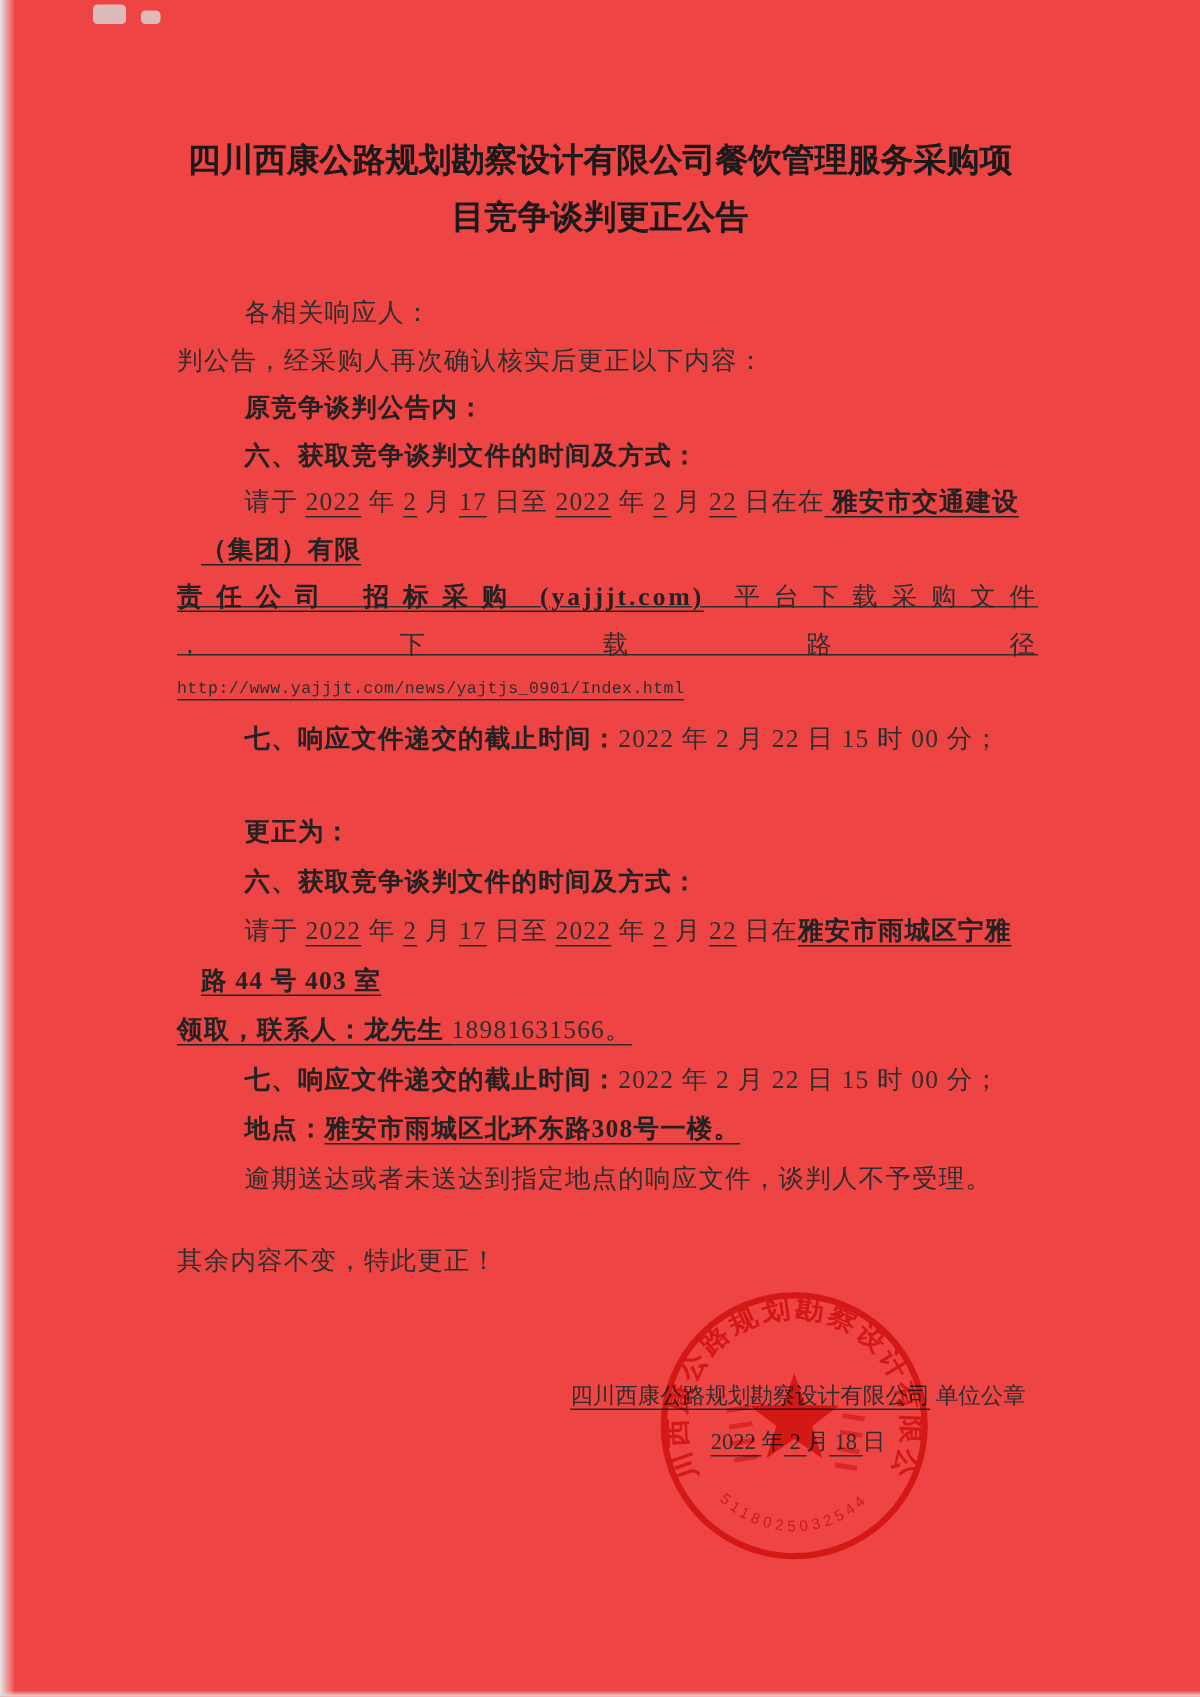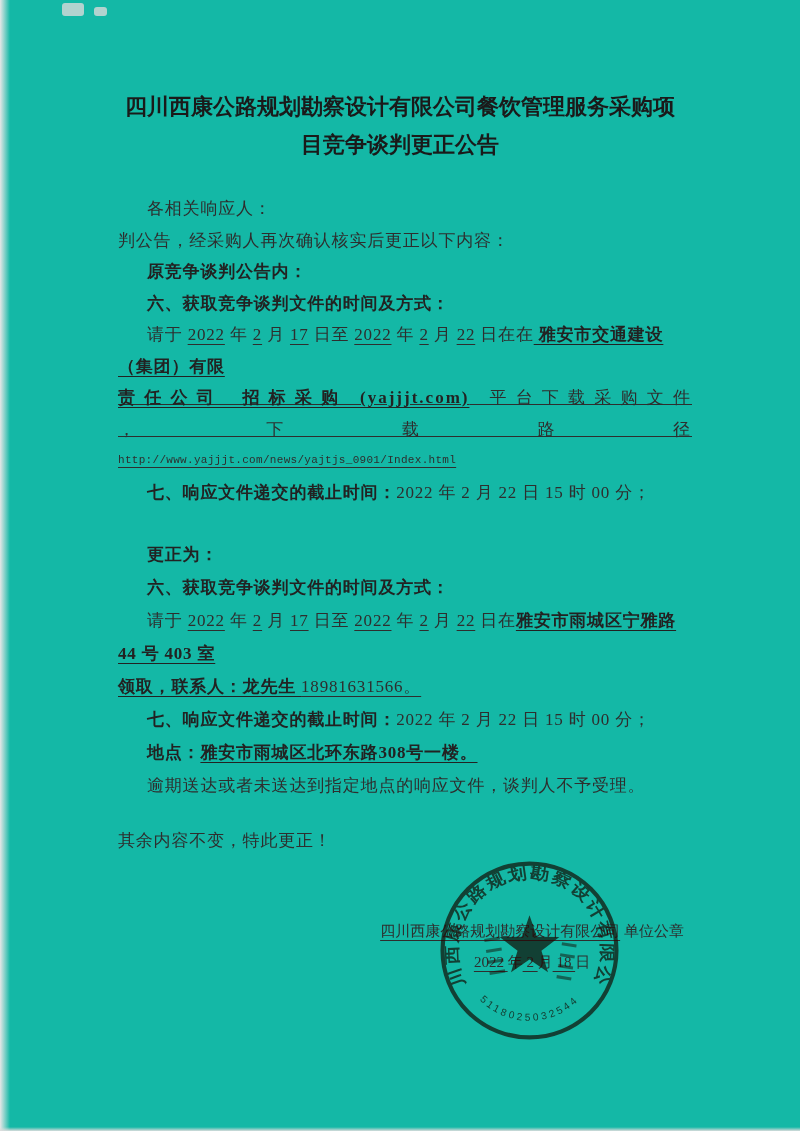--- a/index.html
+++ b/index.html
@@ -1,20 +1,20 @@
 <!DOCTYPE html>
 <html style="--seal-color: #e04a40;"><head>
 <meta charset="utf-8">
 <style>
   html,body{margin:0;padding:0;}
   body{background:#ffffff;}
   .page{
     position:relative;
     width:800px;height:1131px;
-    background:#14b8a6;
+    background:#ef4444;
     overflow:hidden;
     font-family:"Liberation Serif","DejaVu Serif",serif;
     color:#2e2e2e;
   }
   
   .edge-left{position:absolute;left:0;top:0;width:10px;height:100%;
     background:linear-gradient(to right,#e7e7e7,rgba(255,255,255,0));}
   .edge-bottom{position:absolute;left:0;bottom:0;width:100%;height:4px;
     background:linear-gradient(to top,#dcdcdc,rgba(255,255,255,0));}
   .smudge{position:absolute;border-radius:3px;background:#d9d9d9;opacity:.8;}
@@ -27,21 +27,21 @@
     font-size:22px;font-weight:700;line-height:38px;color:#1a1a1a;
   }
   .title span{display:block;}
 
   .body-block{
     position:absolute;top:193px;left:118px;width:574px;
     font-size:17px;letter-spacing:.8px;
   }
   .ln{line-height:31.5px;min-height:31.5px;}
   .ln2{line-height:33px;min-height:33px;}
-  .ind{text-indent:29px;}
+  .ind{text-indent:29px;margin-left:16px;}
   .b{font-weight:700;color:#222;}
   .u{text-decoration:underline;text-underline-offset:3.5px;text-decoration-thickness:1px;}
   .ub{font-weight:700;color:#222;text-decoration:underline;text-underline-offset:3.5px;text-decoration-thickness:1px;}
   .spread{text-align:justify;text-align-last:justify;letter-spacing:2px;text-decoration:underline;}
   .url-line{font-family:"Liberation Mono","DejaVu Sans Mono",monospace;font-size:11px;letter-spacing:.3px;}
   .sp1{height:30px;}
   .sp2{height:23px;}
 
   .signature{
     position:absolute;top:916px;left:378px;width:308px;

